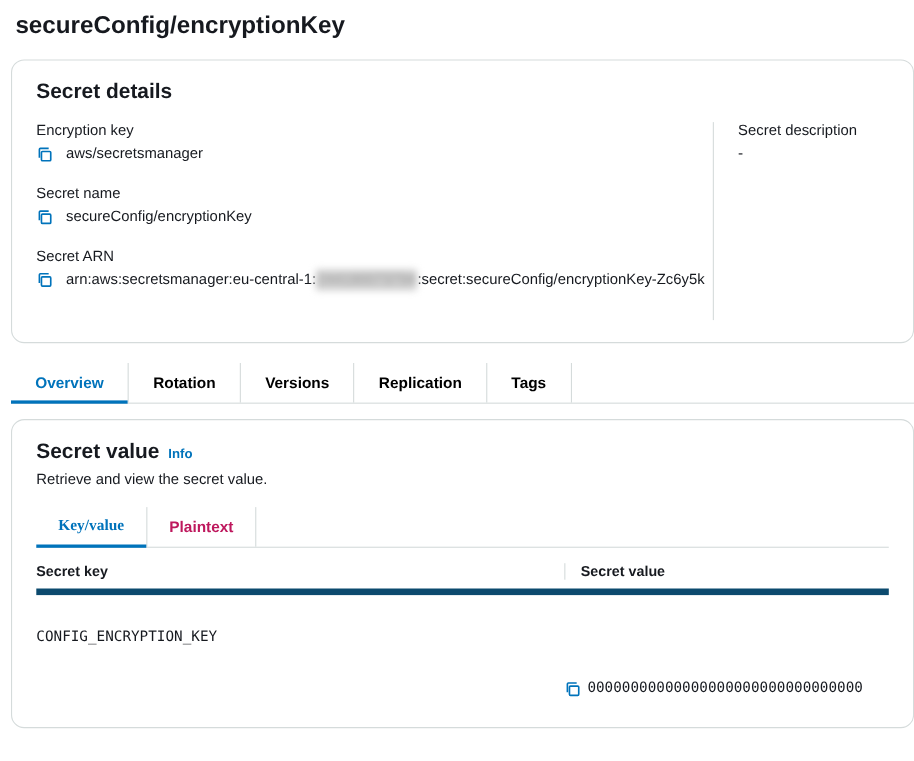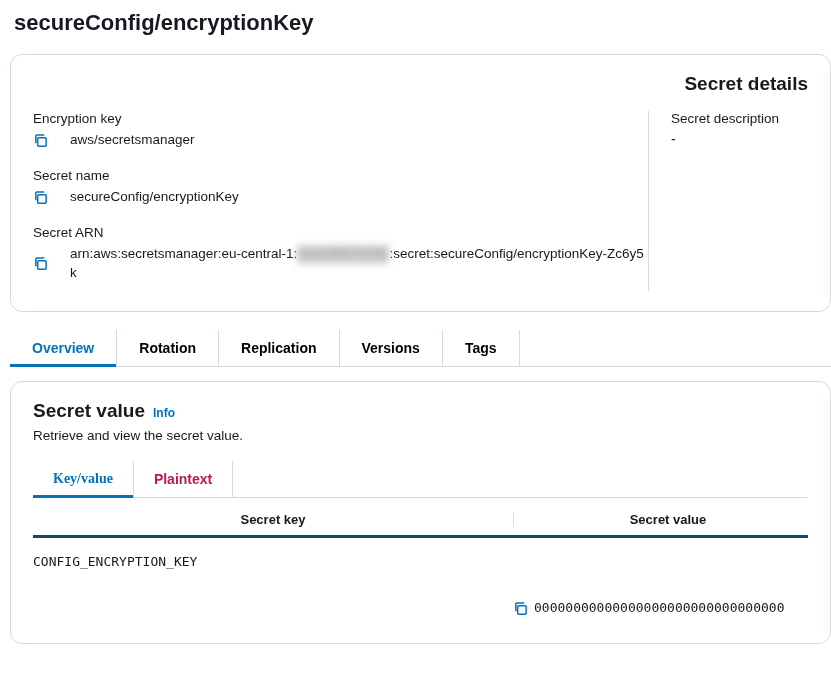--- a/index.html
+++ b/index.html
@@ -20,21 +20,20 @@
       border: 1px solid #d5dbdb;
       border-radius: 12px;
       padding: 18px 22px 20px 22px;
       margin-bottom: 18px;
       position: relative;
     }
     .panel-title {
       font-size: 19px;
       font-weight: 700;
       margin-bottom: 16px;
-      text-align: right;
     }
     .details-grid {
       display: flex;
       gap: 0;
     }
     .details-left {
       flex: 1;
     }
     .details-right {
       width: 160px;
@@ -46,21 +45,21 @@
     .field:last-child { margin-bottom: 0; }
     .field-label {
       font-size: 13.5px;
       font-weight: 400;
       color: #16191f;
       margin-bottom: 5px;
     }
     .field-value-row {
       display: flex;
       align-items: center;
-      gap: 22px;
+      gap: 12px;
     }
     .copy-icon {
       width: 15px;
       height: 15px;
       flex-shrink: 0;
       color: #0073bb;
       cursor: pointer;
     }
     .copy-icon svg { width: 100%; height: 100%; display: block; }
     .field-value {
@@ -144,24 +143,23 @@
     .subtab.active::after {
       content: "";
       position: absolute;
       left: 0; right: 0; bottom: -1px;
       height: 3px;
       background: #0073bb;
     }
 
     .kv-header {
       display: flex;
-      border-bottom: 3px solid #0c4a6e;
+      border-bottom: 6px solid #0c4a6e;
       padding-bottom: 8px;
-      margin-bottom: 10px;
-      text-align: center;
+      margin-bottom: 25px;
     }
     .kv-col-key {
       width: 480px;
       font-size: 13px;
       font-weight: 700;
     }
     .kv-col-val {
       flex: 1;
       font-size: 13px;
       font-weight: 700;
@@ -241,22 +239,22 @@
         <div class="field-label">Secret description</div>
         <div class="desc-dash">-</div>
       </div>
     </div>
   </div>
 </div>
 
 <div class="tabs">
   <div class="tab active">Overview</div>
   <div class="tab">Rotation</div>
+  <div class="tab">Versions</div>
   <div class="tab">Replication</div>
-  <div class="tab">Versions</div>
   <div class="tab">Tags</div>
 </div>
 
 <div class="panel">
   <div class="subtitle-row">
     <h2 class="panel-title" style="margin-bottom:0">Secret value</h2>
     <span class="info-link">Info</span>
   </div>
   <div class="subtext">Retrieve and view the secret value.</div>
 

